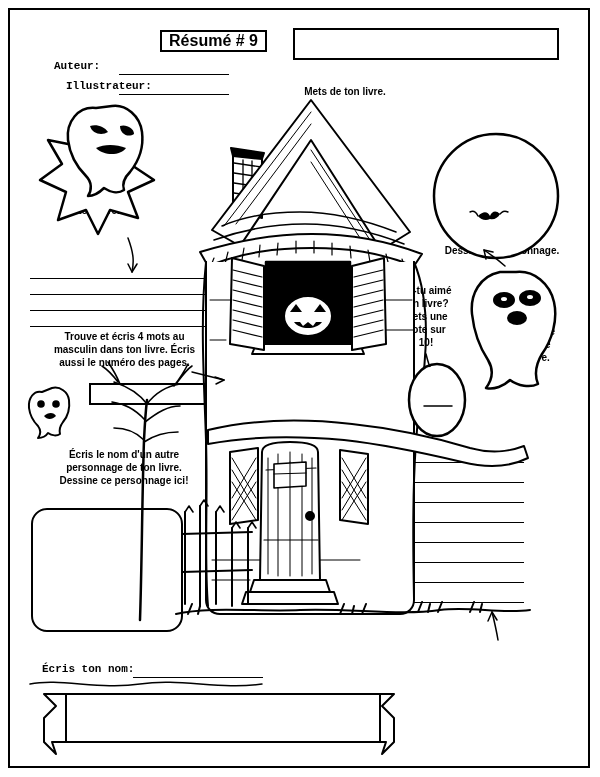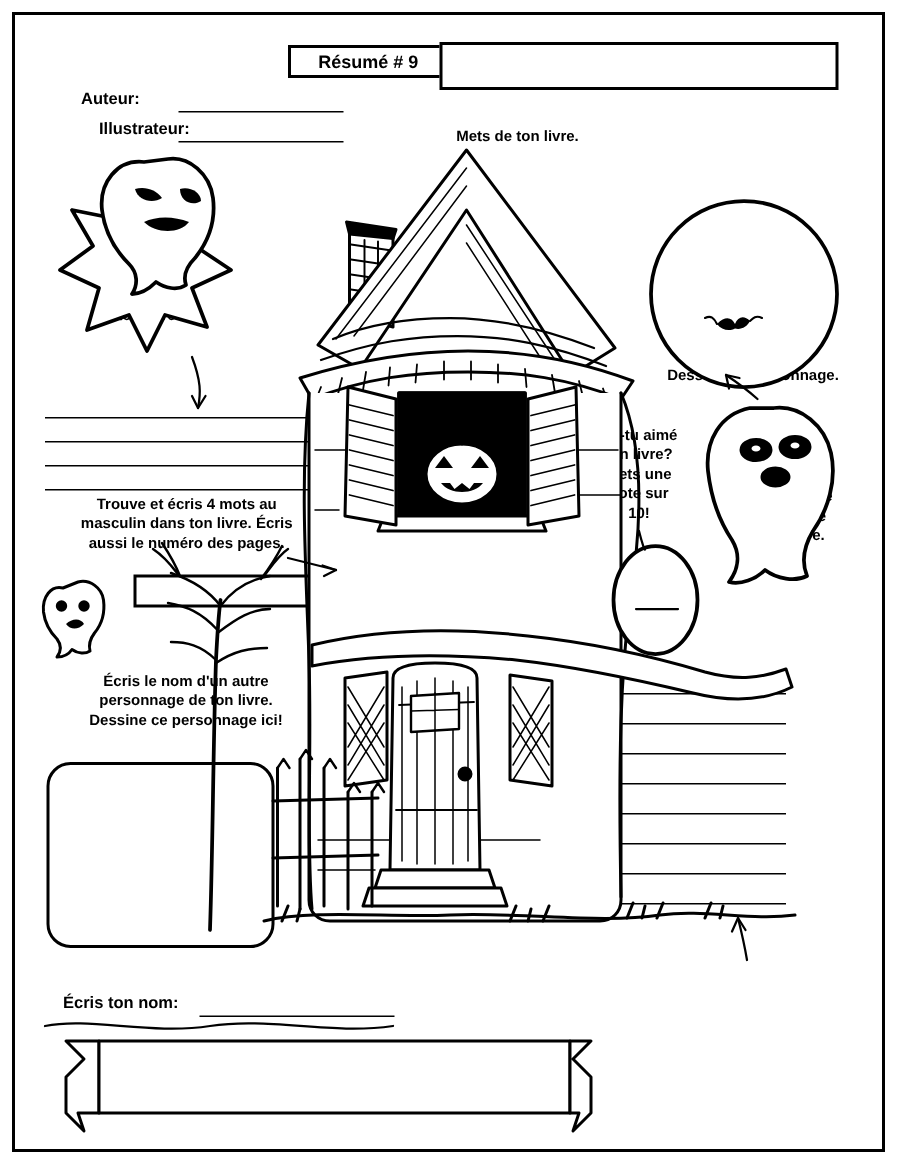--- a/index.html
+++ b/index.html
@@ -33,21 +33,21 @@
     font-size: 10px;
     font-weight: bold;
     line-height: 13px;
     color: #000;
     white-space: pre-line;
   }
   .txt.c { text-align: center; }
   .txt.l { text-align: left; }
   .label-line {
     position: absolute;
-    font-family: Liberation Sans, sans-serif;
+    font-family: Liberation Mono, monospace;
     font-size: 11px;
     font-weight: bold;
     color: #000;
   }
   .rule {
     position: absolute;
     border-bottom: 1.5px solid #000;
   }
   .boxline {
     position: absolute;
@@ -55,24 +55,23 @@
     box-sizing: border-box;
     background: #fff;
   }
   .title-badge {
     position: absolute;
     border: 2px solid #000;
     box-sizing: border-box;
     background: #fff;
     font-family: "Liberation Sans", sans-serif;
     font-weight: bold;
-    font-size: 12px;
+    font-size: 16px;
     text-align: center;
     line-height: 18px;
-    margin-left: 32px;
   }
   .pagetag {
     position: absolute;
     font-family: "Liberation Sans", sans-serif;
     font-size: 7px;
     color: #000;
   }
   .banner-text {
     position: absolute;
     font-family: "Liberation Sans", sans-serif;

